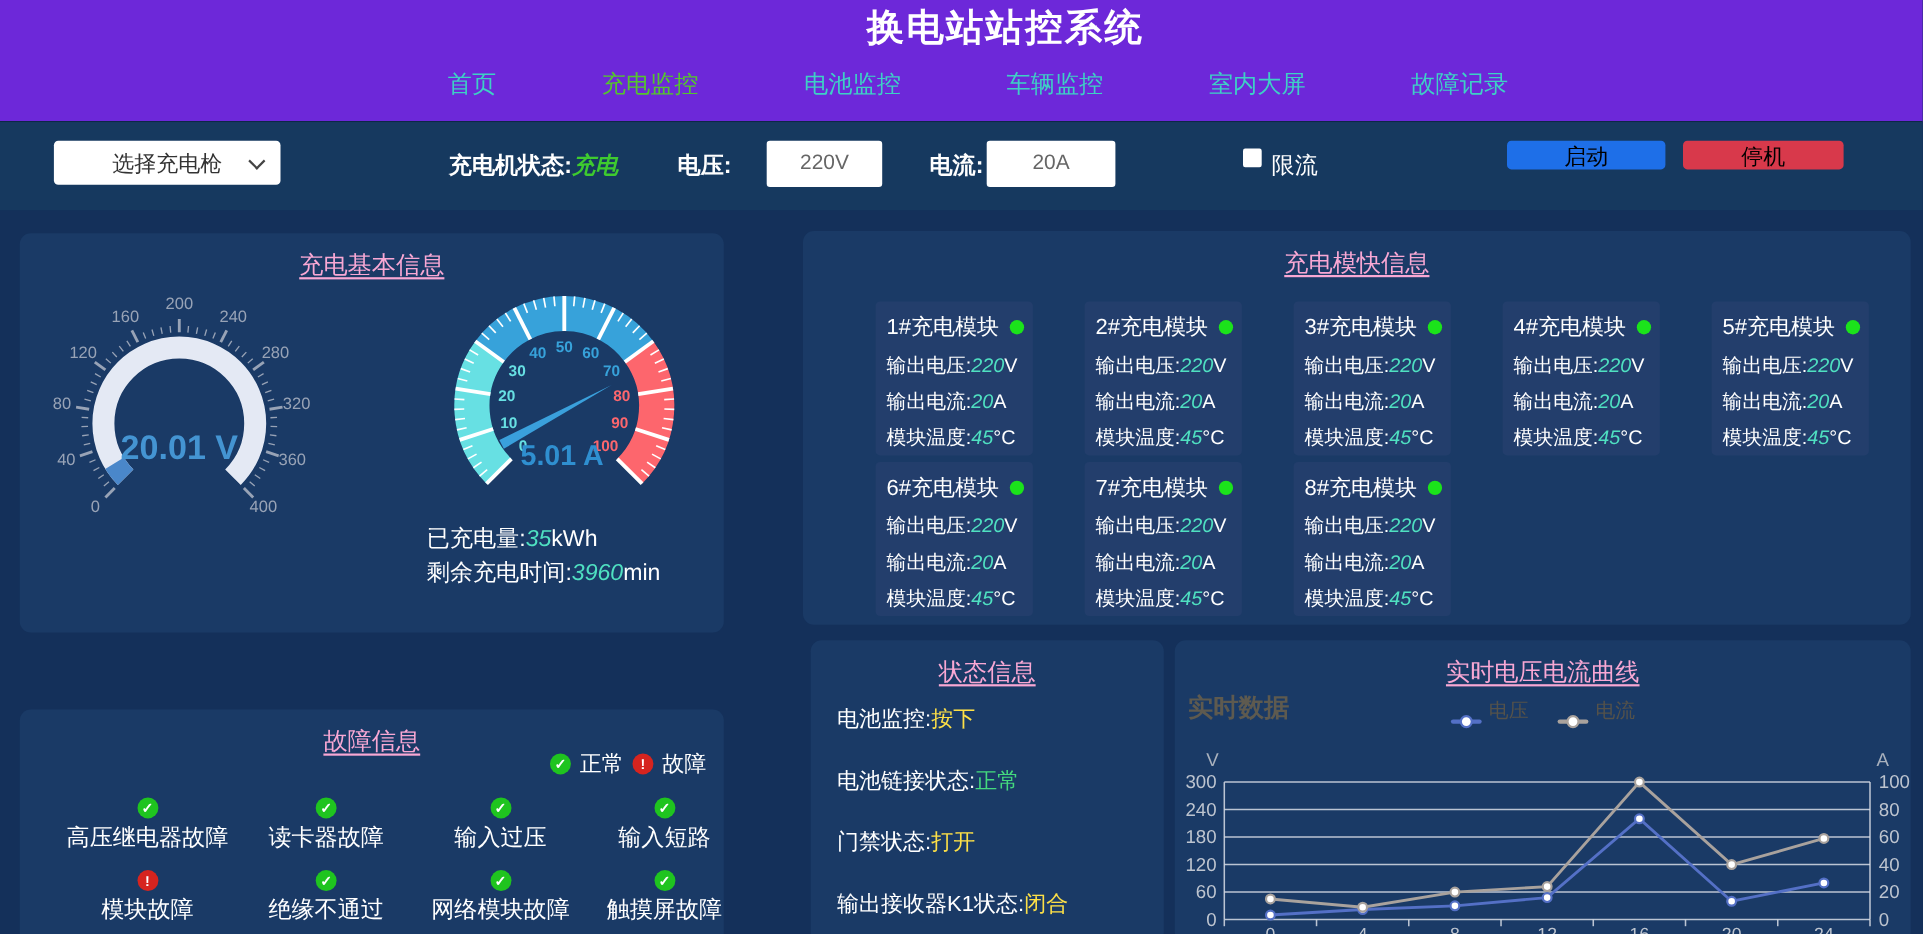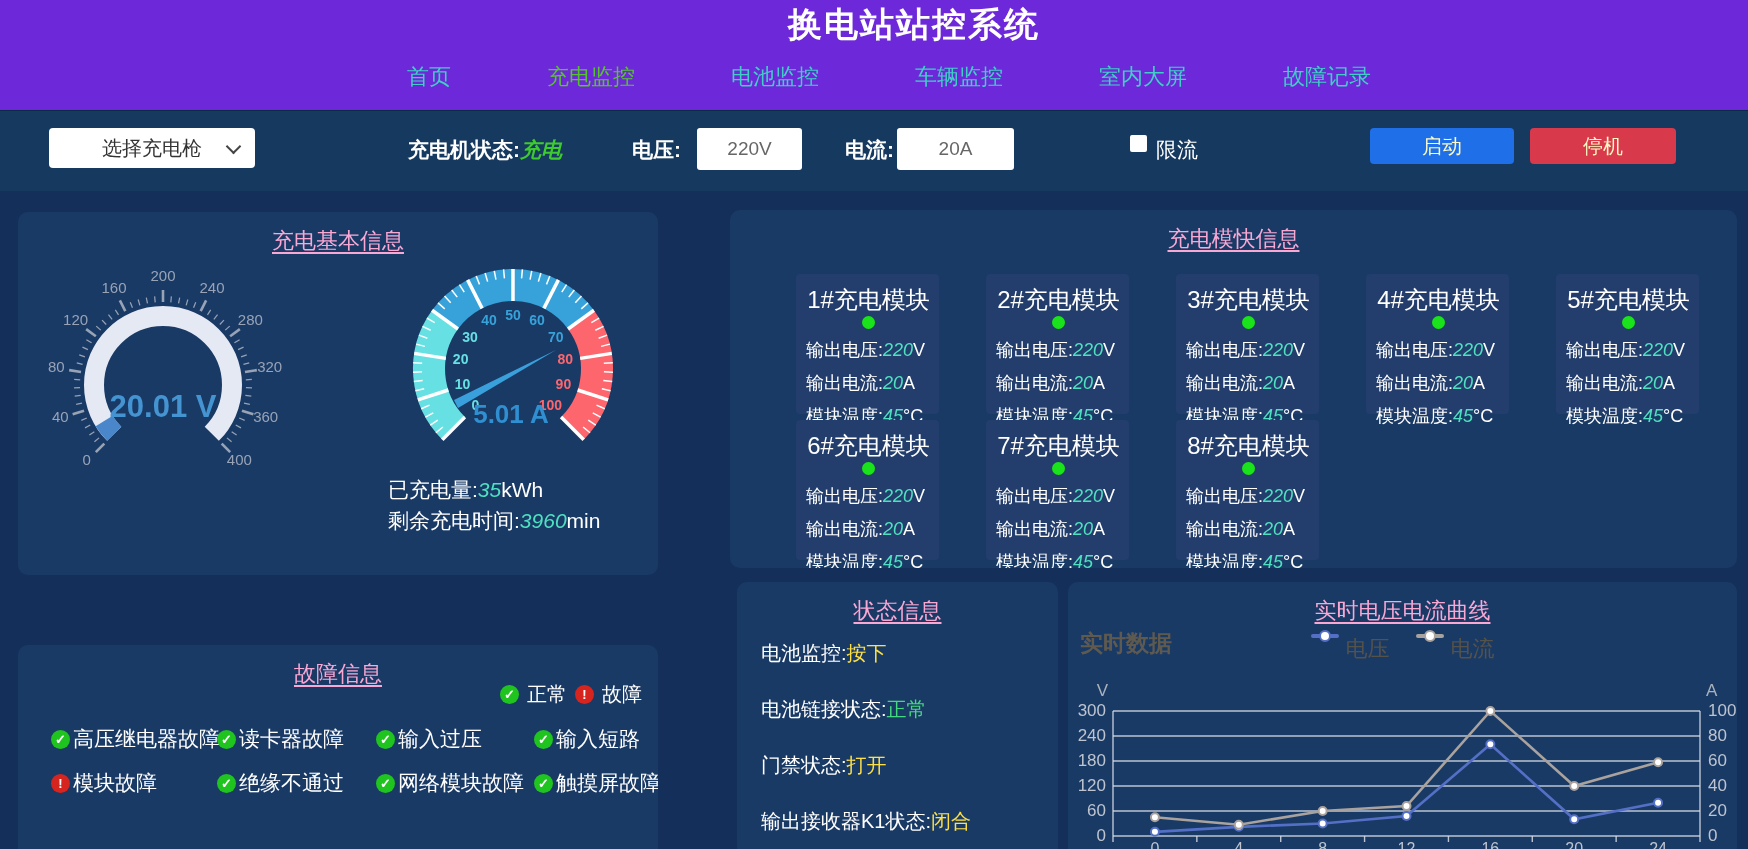--- a/index.html
+++ b/index.html
@@ -17,21 +17,21 @@
   .toolbar{position:absolute;left:0;top:111px;width:1748px;height:80px;background:#16395f;}
   .select{position:absolute;left:49px;top:17px;width:206px;height:40px;background:#fff;border-radius:4px;
           display:flex;align-items:center;justify-content:center;color:#333;font-size:20px;cursor:pointer;font-family:Liberation Mono, monospace;}
   .select .chev{position:absolute;right:16px;top:13px;width:9px;height:9px;border-right:2px solid #444;
           border-bottom:2px solid #444;transform:rotate(45deg);}
   .tb-label{position:absolute;top:25px;font-size:21px;font-weight:bold;color:#fff;}
   .tb-value-green{color:#3ecb2f;font-style:italic;font-weight:bold;}
   .tb-input{position:absolute;top:17px;height:40px;background:#fff;border:none;border-radius:3px;
             text-align:center;font-size:19px;color:#666;font-family:"Liberation Sans",sans-serif;}
   .cbx{position:absolute;left:1130px;top:24px;width:17px;height:17px;background:#fff;border-radius:2px;cursor:pointer;}
-  .btn{position:absolute;top:17px;height:36px;border:none;border-radius:4px;color:#fef9c3;font-size:20px;
+  .btn{position:absolute;top:17px;height:26px;border:none;border-radius:4px;color:#000000;font-size:20px;
        cursor:pointer;font-family:Liberation Mono, monospace;}
   .btn-start{left:1370px;width:144px;background:#1e6fe8;}
   .btn-stop{left:1530px;width:146px;background:#d8394b;}
   
   .panel{position:absolute;background:#1a3a66;border-radius:10px;overflow:hidden;}
   .panel-title{text-align:center;padding-top:14px;}
   .panel-title span{color:#f9a8d4;font-size:22px;text-decoration:underline;text-underline-offset:4px;cursor:pointer;}
   #panel-basic{left:18px;top:212px;width:640px;height:363px;}
   #panel-fault{left:18px;top:645px;width:640px;height:215px;}
   #panel-modules{left:730px;top:210px;width:1007px;height:358px;}
@@ -42,44 +42,44 @@
   #gauge-a{position:absolute;left:372px;top:42px;}
   .info-col{position:absolute;font-size:21px;line-height:31px;}
   #info-left{left:32px;top:262px;}
   #info-right{left:370px;top:262px;}
   .val{color:#4fe0c1;font-style:italic;}
   .unit{color:#fff;font-style:normal;}
   
   .fault-legend{position:absolute;right:16px;top:36px;display:flex;align-items:center;gap:8px;font-size:20px;}
   .fault-grid{position:absolute;left:33px;top:80px;display:grid;grid-template-columns:166px 159px 158px 140px;
               row-gap:16px;}
-  .fault-item{display:flex;align-items:center;gap:3px;font-size:21px;white-space:nowrap;}
+  .fault-item{display:flex;align-items:center;gap:3px;font-size:21px;white-space:nowrap;flex-direction:column;}
   .fault-ico{width:19px;height:19px;border-radius:50%;display:inline-flex;align-items:center;justify-content:center;
              font-size:13px;font-weight:bold;color:#fff;flex:0 0 auto;}
   .fault-ico.ok{background:#1fc41f;}
   .fault-ico.ok::after{content:"\2713";}
   .fault-ico.error{background:#d6241f;}
   .fault-ico.error::after{content:"!";}
   
   .mcard{position:absolute;width:143px;height:140px;background:#233e6c;border-radius:4px;padding:10px 8px 0 10px;
          box-sizing:border-box;}
-  .mcard-head{display:flex;justify-content:space-between;align-items:center;font-size:24px;color:#fff;flex-direction:column;}
+  .mcard-head{display:flex;justify-content:space-between;align-items:center;font-size:20px;color:#fff;}
   .dot{width:13px;height:13px;border-radius:50%;background:#1be31b;}
   .mline{font-size:18px;color:#fff;margin-top:9px;white-space:nowrap;}
   .row1{top:64px;} .row2{top:210px;}
   .c1{left:66px;} .c2{left:256px;} .c3{left:446px;} .c4{left:636px;} .c5{left:826px;}
   
   .status-list{position:absolute;left:24px;top:58px;font-size:20px;}
   .status-item{margin-bottom:29px;white-space:nowrap;}
   .sval{color:#fde047;}
   
   #rt-title{position:absolute;left:12px;top:46px;font-size:23px;font-weight:bold;color:#5e5a4f;}
   #chart-legend{position:absolute;left:0;top:52px;width:100%;display:flex;justify-content:center;gap:26px;
                 align-items:center;}
-  .lg-item{display:flex;align-items:flex-start;gap:7px;font-size:22px;color:#55524a;}
+  .lg-item{display:flex;align-items:flex-end;gap:7px;font-size:18px;color:#55524a;}
   .lg-mark{position:relative;width:28px;height:4px;border-radius:2px;}
   .lg-mark .lg-dot{position:absolute;left:8px;top:-4px;width:8px;height:8px;border-radius:50%;background:#fff;
                    border:2px solid;}
   #rt-chart{position:absolute;left:0;top:0;}
 </style>
 </head>
 <body>
 
 <div class="header">
   <div class="app-title">换电站站控系统</div>
@@ -92,21 +92,21 @@
     <a class="nav-item">故障记录</a>
   </div>
 </div>
 
 <div class="toolbar">
   <div class="select">
     <span>选择充电枪</span>
     <i class="chev"></i>
   </div>
   <div class="tb-label" style="left:408px;"><span>充电机状态:</span><span class="tb-value-green">充电</span></div>
-  <div class="tb-label" style="left:632px;text-align:right;">电压:</div>
+  <div class="tb-label" style="left:616px;text-align:right;">电压:</div>
   <input class="tb-input" style="left: 697px; width: 101px;" value="220V">
   <div class="tb-label" style="left:845px;">电流:</div>
   <input class="tb-input" style="left: 897px; width: 113px;" value="20A">
   <div class="cbx"></div>
   <div class="tb-label" style="left:1156px;font-weight:normal;">限流</div>
   <button class="btn btn-start">启动</button>
   <button class="btn btn-stop">停机</button>
 </div>
 
 <div class="panel" id="panel-basic">

